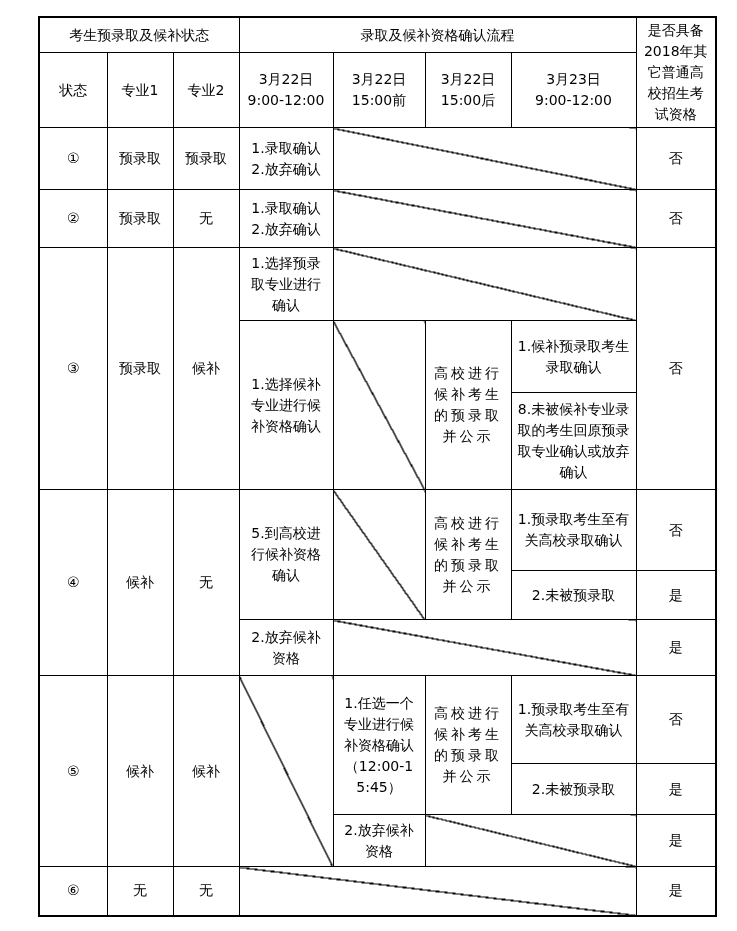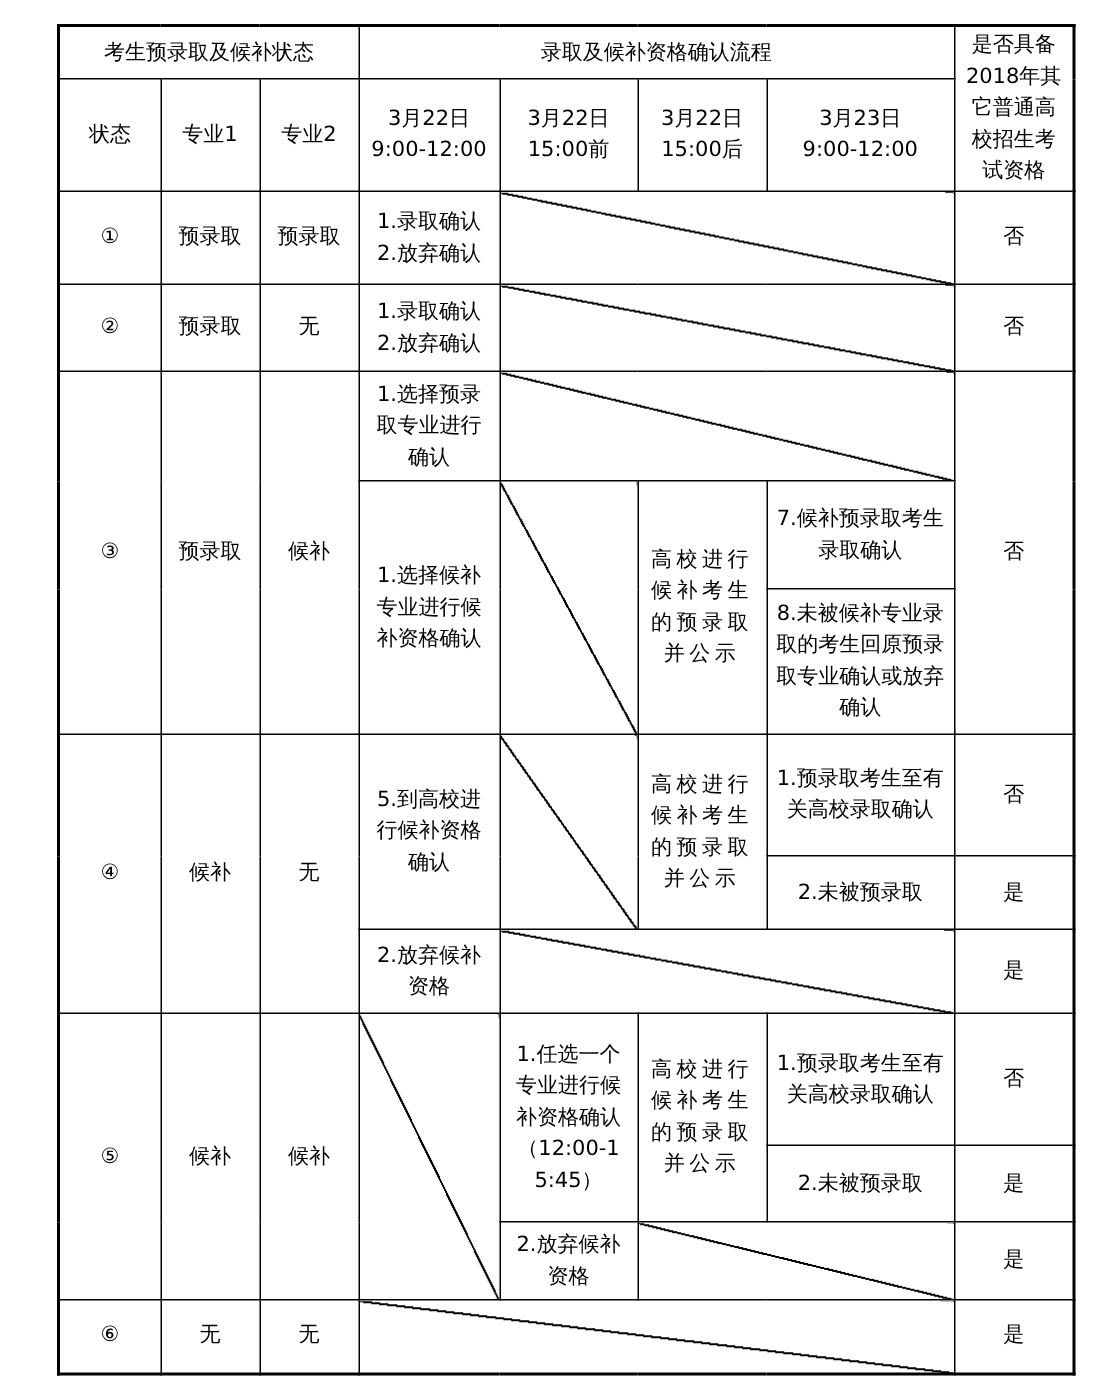--- a/index.html
+++ b/index.html
@@ -112,21 +112,21 @@
       <td rowspan="3">否</td>
     </tr>
 
     <tr style="height:72px">
       <td rowspan="2" class="lft">1.选择候补专业进行候补资格确认</td>
       <td rowspan="2" class="diag"></td>
       <td rowspan="2" class="lft pre spread">高校进行
 候补考生
 的预录取
 并公示</td>
-      <td class="lft">7.候补预录取考生录取确认</td>
+      <td class="lft">1.候补预录取考生录取确认</td>
     </tr>
 
     <tr style="height:97px">
       <td class="lft">8.未被候补专业录取的考生回原预录取专业确认或放弃确认</td>
     </tr>
 
     <tr style="height:81px">
       <td rowspan="3">④</td>
       <td rowspan="3">候补</td>
       <td rowspan="3">无</td>

